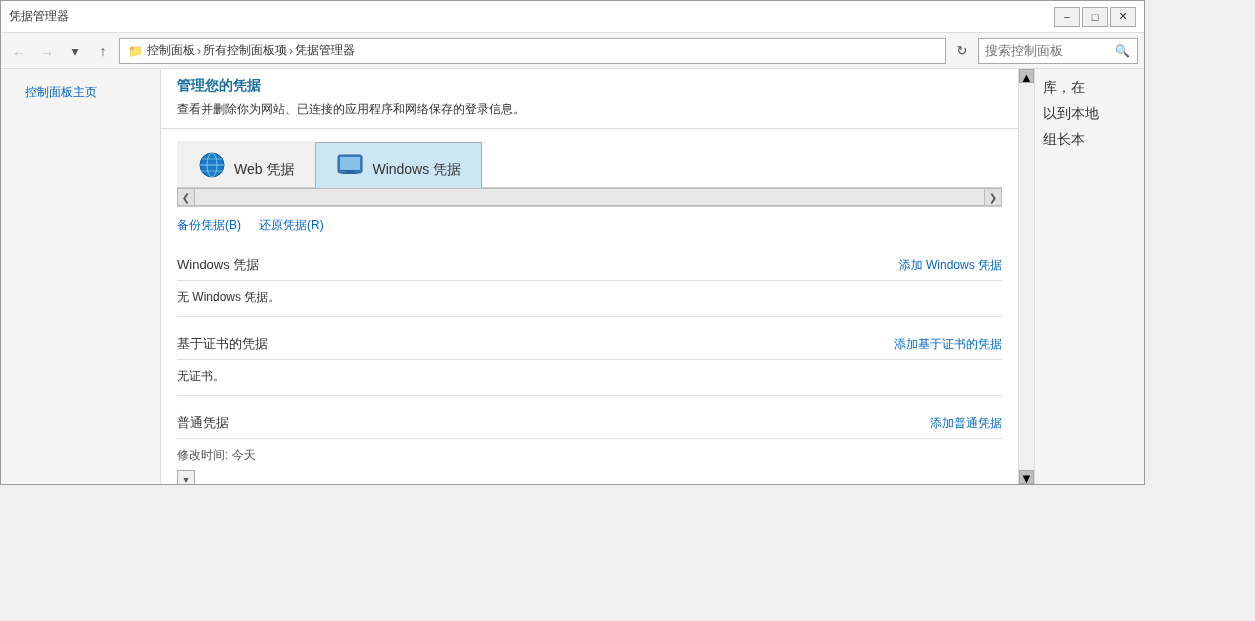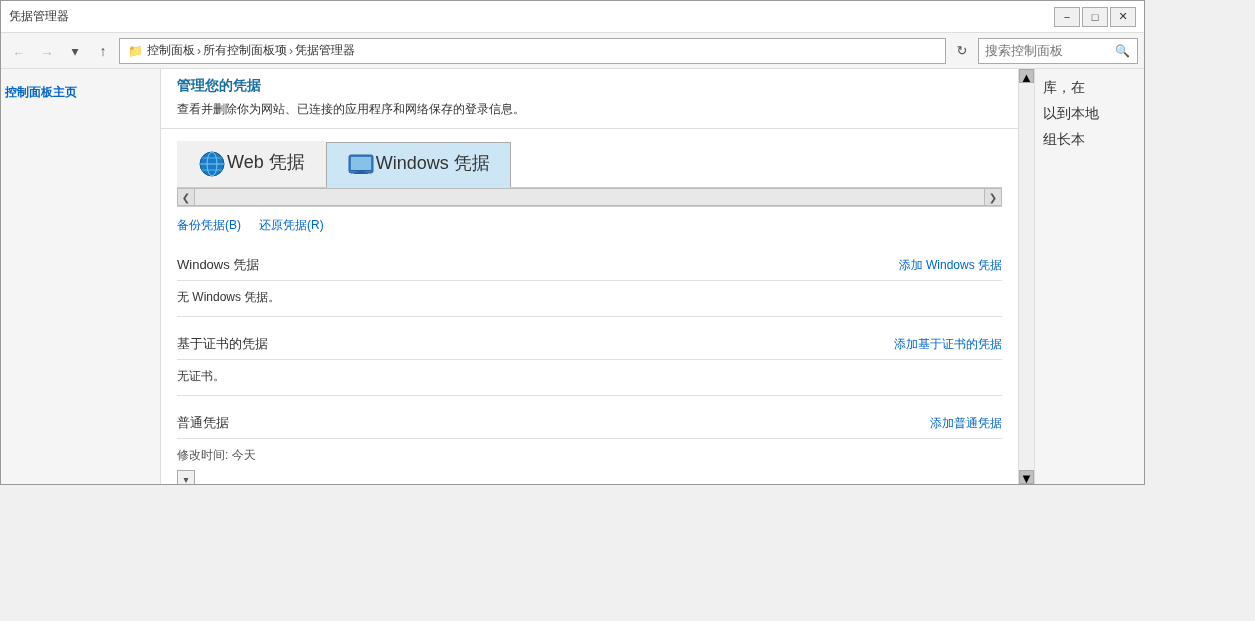--- a/index.html
+++ b/index.html
@@ -133,22 +133,21 @@
       display: flex;
       flex: 1;
       overflow: hidden;
     }
 
     
     .sidebar {
       width: 160px;
       background: #f5f5f5;
       border-right: 1px solid #ddd;
-      padding: 12px 4px;
-      font-weight: bold;
+      padding: 12px 24px;
     }
     .sidebar-link {
       color: #0066cc;
       font-size: 12px;
       cursor: pointer;
       text-decoration: none;
       display: block;
       padding: 3px 0;
     }
 
@@ -176,24 +175,24 @@
     }
 
     
     .cred-tabs {
       display: flex;
       margin: 12px 16px 0;
       border-bottom: 1px solid #ccc;
     }
     .cred-tab {
       display: flex;
-      align-items: flex-start;
-      gap: 1px;
+      align-items: flex-end;
+      gap: 8px;
       padding: 8px 20px;
-      font-size: 18px;
+      font-size: 14px;
       cursor: pointer;
       border: 1px solid transparent;
       border-bottom: none;
       background: #f0f0f0;
       color: #333;
     }
     .cred-tab.active {
       background: #cde6f5;
       border: 1px solid #aaa;
       border-bottom: 1px solid #cde6f5;

